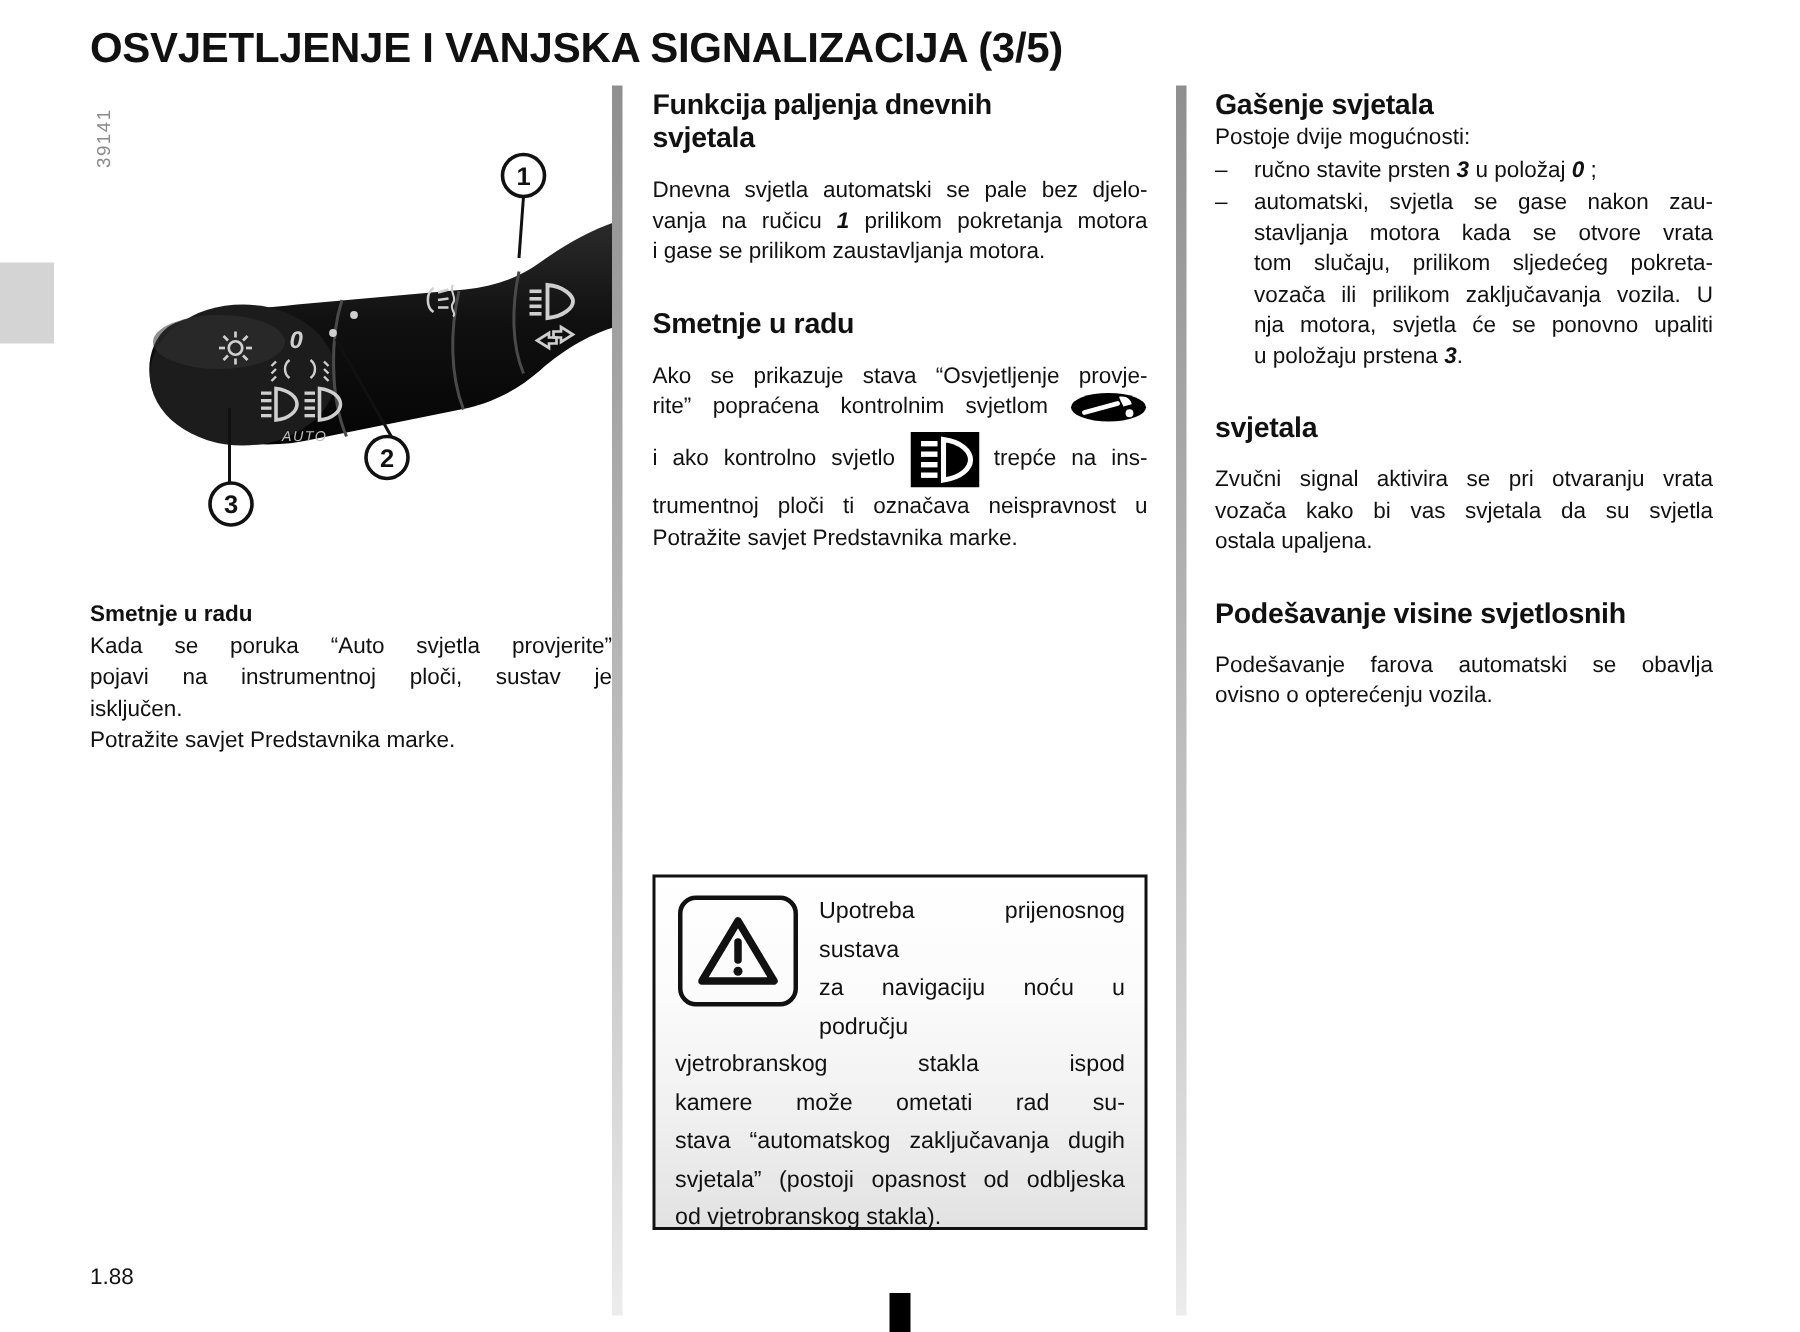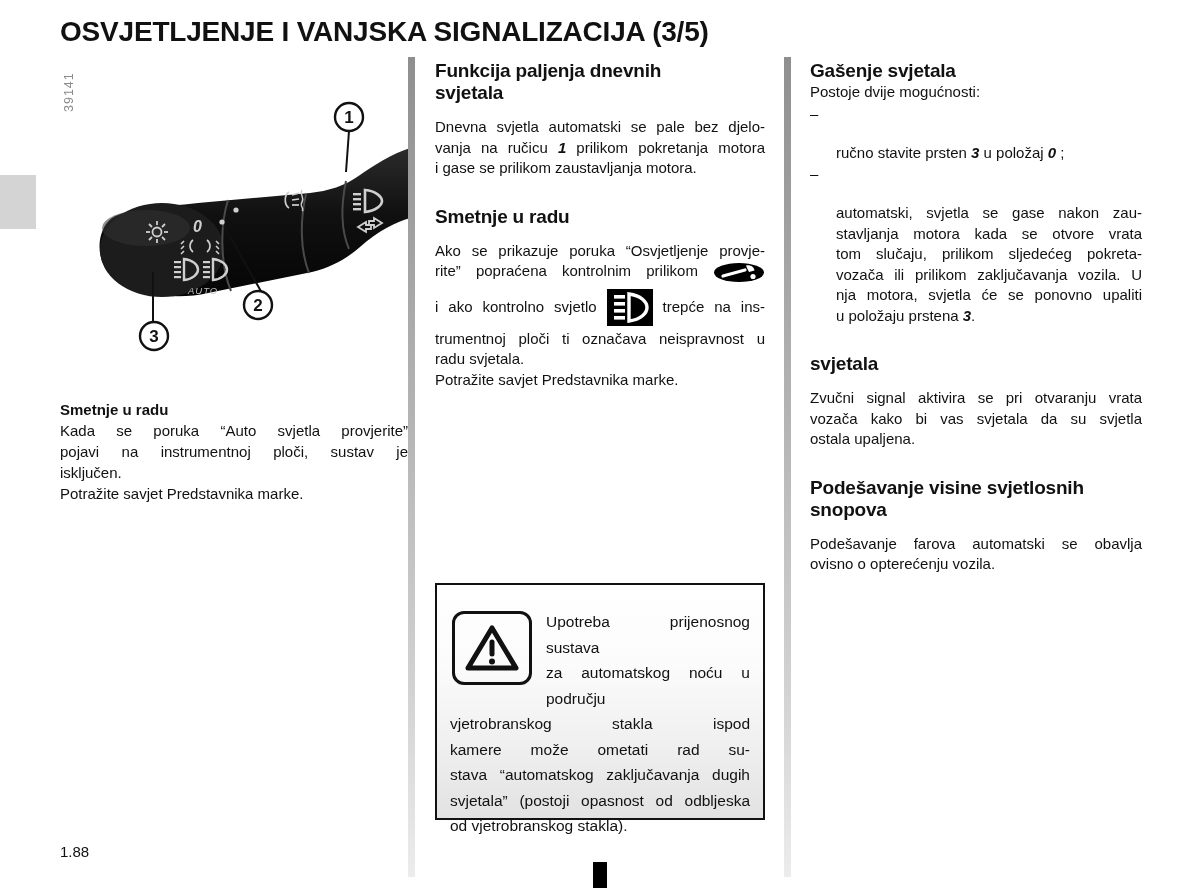--- a/index.html
+++ b/index.html
@@ -40,26 +40,26 @@
   
   .tline{text-align:justify;text-align-last:justify;}
   .tline.last{text-align-last:left;}
   .iconline{white-space:nowrap;text-align:justify;text-align-last:justify;}
   .iconline svg{vertical-align:middle;}
   .line-tall{height:44px;line-height:44px;margin-top:2px;}
   .intro{}
   .bullets{margin-top:1px;}
   .bullet{display:flex;margin-top:1px;}
   .dash{width:26px;flex:0 0 26px;}
-  .bullet-body{flex:1;margin-top:39px;}
+  .bullet-body{flex:1;}
   
   .warning-box{
     position:absolute;left:435px;top:583px;width:330px;height:237px;box-sizing:border-box;
     border:2px solid #111;background:linear-gradient(180deg,#ffffff 0%,#fbfbfb 35%,#efefef 70%,#e2e2e2 100%);
-    padding:24px 13px;font-size:15.5px;line-height:25.5px;
+    padding:10px 13px;font-size:15.5px;line-height:25.5px;
   }
   .warning-icon{
     float:left;width:74px;height:68px;border:3.5px solid #111;border-radius:12px;
     margin:2px 14px 24px 2px;display:flex;align-items:center;justify-content:center;background:transparent;
   }
   
   .page-number{position:absolute;left:60px;top:843px;font-size:15px;text-align:right;}
   .bottom-mark{position:absolute;left:593px;top:862px;width:14px;height:26px;background:#000;}
   b i{letter-spacing:0;}
 </style>
@@ -193,59 +193,58 @@
         <div class="tline last">svjetala</div>
       </div>
     <div class="para">
         <div class="tline">Dnevna svjetla automatski se pale bez djelo-</div>
         <div class="tline">vanja na ručicu <b><i>1</i></b> prilikom pokretanja motora</div>
         <div class="tline last">i gase se prilikom zaustavljanja motora.</div>
       </div>
 
     <div class="heading gap-lg">Smetnje u radu</div>
     <div class="para">
-      <div class="tline">Ako se prikazuje poruka “Osvjetljenje provje-</div>
+      <div class="tline">Ako se prikazuje stava “Osvjetljenje provje-</div>
       <div class="tline iconline">
-        <span>rite” popraćena kontrolnim prilikom</span>
+        <span>rite” popraćena kontrolnim svjetlom</span>
         <svg width="52" height="21" viewBox="0 0 52 21">
           <ellipse cx="26" cy="10.5" rx="25" ry="9.5" fill="#000"></ellipse>
           <path d="M 10,14 L 32,8" stroke="#fff" stroke-width="3.2" stroke-linecap="round"></path>
           <path d="M 33,3.5 C 37.5,2.5 41,5 41.5,8.5 L 36,10 L 34,6 Z" fill="#fff"></path>
           <circle cx="40" cy="14.5" r="2.6" fill="#fff"></circle>
         </svg>
       </div>
       <div class="tline iconline line-tall">
         <span>i ako kontrolno svjetlo</span>
         <svg width="46" height="37" viewBox="0 0 46 37">
           <rect x="0" y="0" width="46" height="37" fill="#000"></rect>
           <rect x="7" y="6" width="11" height="3.6" fill="#fff"></rect>
           <rect x="7" y="13" width="11" height="3.6" fill="#fff"></rect>
           <rect x="7" y="20" width="11" height="3.6" fill="#fff"></rect>
           <rect x="7" y="27" width="11" height="3.6" fill="#fff"></rect>
           <path d="M 22,5 C 34,6.5 40,13 40,18.5 C 40,24 34,30.5 22,32 Z" fill="none" stroke="#fff" stroke-width="3.4"></path>
         </svg>
         <span>trepće na ins-</span>
       </div>
       <div class="tline">trumentnoj ploči ti označava neispravnost u</div>
-      <div class="tline last">radu svjetala.</div>
       <div class="tline last">Potražite savjet Predstavnika marke.</div>
     </div>
   </div>
 
   <div class="warning-box">
     <div class="warning-icon">
       <svg width="56" height="50" viewBox="0 0 56 50">
         <path d="M 28,5 L 52,45 L 4,45 Z" fill="none" stroke="#111" stroke-width="5" stroke-linejoin="round"></path>
         <line x1="28" y1="19" x2="28" y2="31" stroke="#111" stroke-width="5" stroke-linecap="round"></line>
         <circle cx="28" cy="38.5" r="3" fill="#111"></circle>
       </svg>
     </div>
     <div>
         <div class="tline">Upotreba prijenosnog sustava</div>
-        <div class="tline">za automatskog noću u području</div>
+        <div class="tline">za navigaciju noću u području</div>
         <div class="tline">vjetrobranskog stakla ispod</div>
         <div class="tline">kamere može ometati rad su-</div>
         <div class="tline">stava “automatskog zaključavanja dugih</div>
         <div class="tline">svjetala” (postoji opasnost od odbljeska</div>
         <div class="tline last">od vjetrobranskog stakla).</div>
       </div>
   </div>
 
   <div class="right-col">
     <div class="heading">Gašenje svjetala</div>
@@ -274,21 +273,20 @@
         <div class="tline last">svjetala</div>
       </div>
     <div class="para">
         <div class="tline">Zvučni signal aktivira se pri otvaranju vrata</div>
         <div class="tline">vozača kako bi vas svjetala da su svjetla</div>
         <div class="tline last">ostala upaljena.</div>
       </div>
 
     <div class="heading gap-lg">
         <div class="tline">Podešavanje visine svjetlosnih</div>
-        <div class="tline last">snopova</div>
       </div>
     <div class="para">
         <div class="tline">Podešavanje farova automatski se obavlja</div>
         <div class="tline last">ovisno o opterećenju vozila.</div>
       </div>
   </div>
 
   <div class="page-number">1.88</div>
   <div class="bottom-mark"></div>
 

